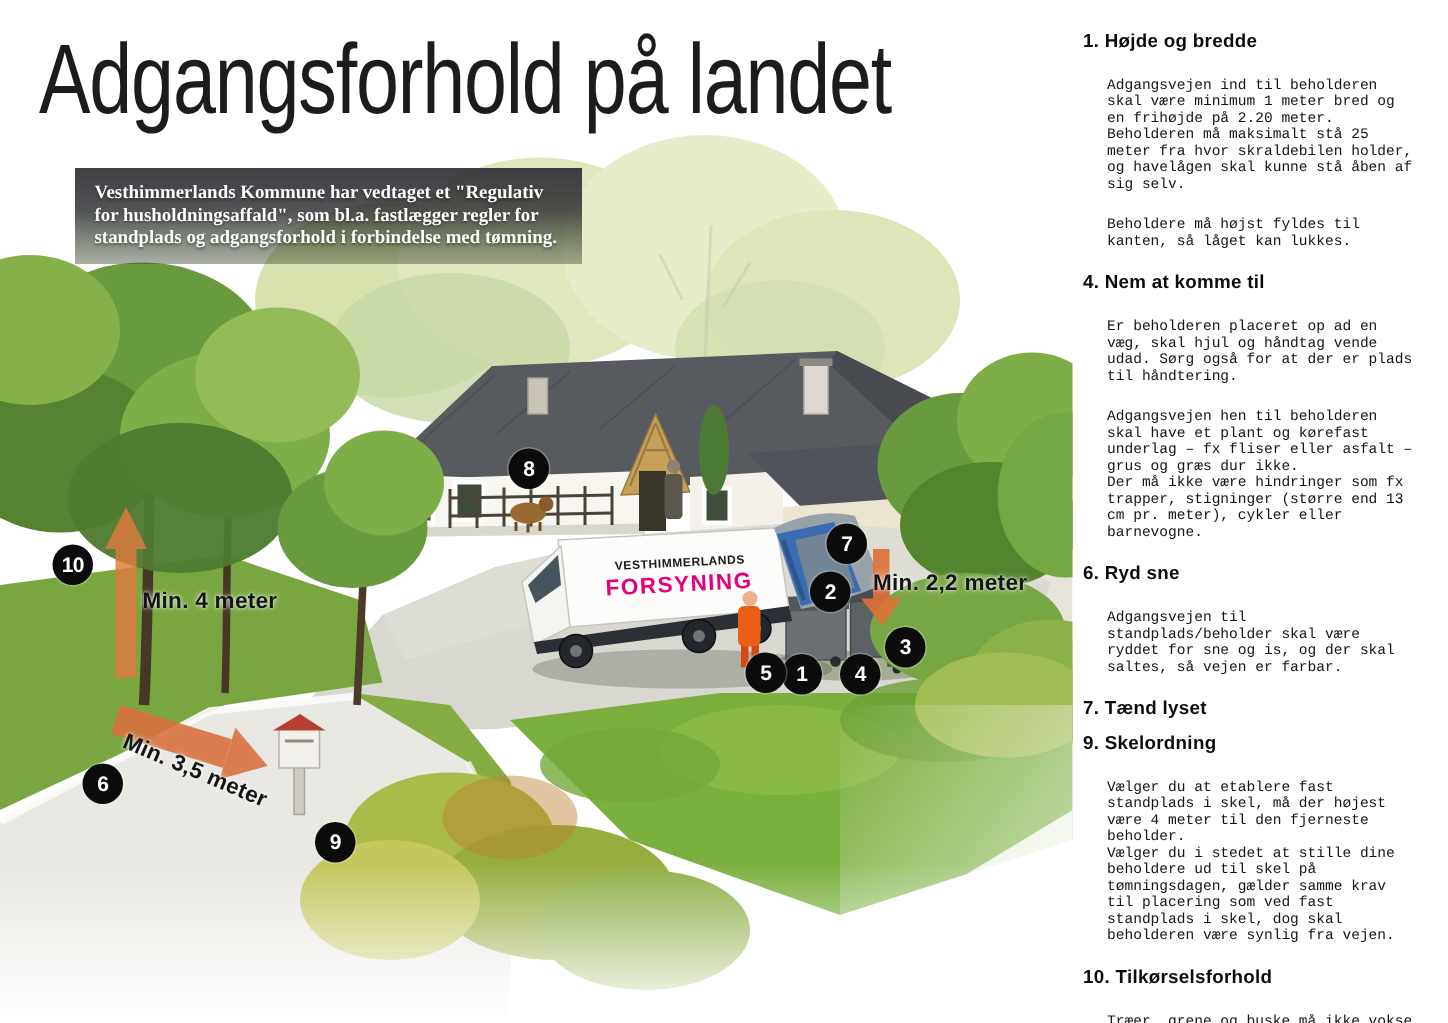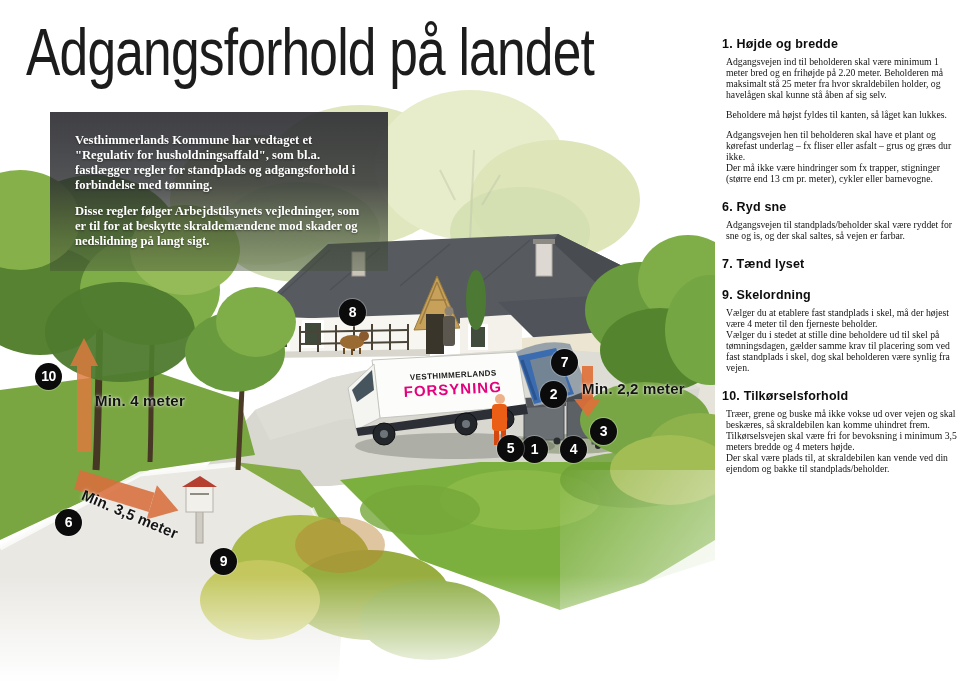--- a/index.html
+++ b/index.html
@@ -16,21 +16,21 @@
 
   
   .intro{
     position:absolute;left:50px;top:112px;width:338px;
     padding:9px 13px 10px;box-sizing:border-box;
     background:linear-gradient(180deg,rgba(42,42,48,.9) 0%,rgba(44,46,48,.82) 45%,
                rgba(58,68,50,.6) 78%,rgba(66,80,54,.45) 100%);
     color:#fff;font-family:"Liberation Serif",serif;font-weight:bold;
     font-size:12.6px;line-height:1.18;text-shadow:0 1px 2px rgba(0,0,0,.45);
   }
-  .intro p{margin:12px;}
+  .intro p{margin:0;}
 
   
   .illustration{position:absolute;left:0;top:0;width:715px;height:682px;}
   .illustration svg{position:absolute;left:0;top:0;}
 
   .marker{
     position:absolute;width:27px;height:27px;border-radius:50%;
     background:#0b0b0b;color:#fff;text-align:center;
     font:bold 14px/27px "Liberation Sans",sans-serif;letter-spacing:-.5px;
     box-shadow:0 0 0 1px rgba(255,255,255,.25);
@@ -38,23 +38,23 @@
   .measure{
     position:absolute;font:bold 15px "Liberation Sans",sans-serif;color:#141414;
     letter-spacing:.2px;white-space:nowrap;
     text-shadow:0 0 2px rgba(255,255,255,.85),0 0 4px rgba(255,255,255,.6);
   }
   .measure-35{transform:rotate(23deg);transform-origin:left top;}
 
   
   .sidebar{position:absolute;left:722px;top:21px;width:240px;}
   .sec{margin:0 0 9px;}
-  .sec-h{margin:17px 0 2px;font:bold 12.5px/1.1 "Liberation Sans",sans-serif;
+  .sec-h{margin:0 0 2px;font:bold 12.5px/1.1 "Liberation Sans",sans-serif;
          color:#0c0c0c;letter-spacing:.2px;}
-  .sec-b{margin:4px;font-family:Liberation Serif, serif;font-size:9.7px;line-height:1.14;
+  .sec-b{margin:16px;font-family:Liberation Mono, monospace;font-size:9.7px;line-height:1.14;
          color:#141414;white-space:pre-line;}
 </style>
 </head>
 <body>
 
 <div class="page">
 
   <div class="illustration">
     <svg width="715" height="682" viewBox="0 0 715 682" xmlns="http://www.w3.org/2000/svg">
       <defs>
@@ -257,32 +257,33 @@
 
     <div class="measure" style="left:95px;top:392px">Min. 4 meter</div>
     <div class="measure" style="left:582px;top:380px">Min. 2,2 meter</div>
     <div class="measure measure-35" style="left:86px;top:486px">Min. 3,5 meter</div>
   </div>
 
   <div class="page-title">Adgangsforhold på landet</div>
 
   <div class="intro">
     <p>Vesthimmerlands Kommune har vedtaget et "Regulativ for husholdningsaffald", som bl.a. fastlægger regler for standplads og adgangsforhold i forbindelse med tømning.</p>
-    <p>Disse regler følger Arbejdstilsynets vejledninger, som er til for at beskytte skraldemændene mod skader og nedslidning på langt sigt.</p>
   </div>
 
   <div class="sidebar">
     <div class="sec">
       <h3 class="sec-h">1. Højde og bredde</h3>
       <p class="sec-b">Adgangsvejen ind til beholderen skal være minimum 1 meter bred og en frihøjde på 2.20 meter. Beholderen må maksimalt stå 25 meter fra hvor skraldebilen holder, og havelågen skal kunne stå åben af sig selv.</p>
     </div>
     <div class="sec">
       <p class="sec-b">Beholdere må højst fyldes til kanten, så låget kan lukkes.</p>
     </div>
     <div class="sec">
+      <h3 class="sec-h">4. Nem at komme til</h3>
+      <p class="sec-b">Er beholderen placeret op ad en væg, skal hjul og håndtag vende udad. Sørg også for at der er plads til håndtering.</p>
     </div>
     <div class="sec">
       <p class="sec-b">Adgangsvejen hen til beholderen skal have et plant og kørefast underlag – fx fliser eller asfalt – grus og græs dur ikke.
 Der må ikke være hindringer som fx trapper, stigninger (større end 13 cm pr. meter), cykler eller barnevogne.</p>
     </div>
     <div class="sec">
       <h3 class="sec-h">6. Ryd sne</h3>
       <p class="sec-b">Adgangsvejen til standplads/beholder skal være ryddet for sne og is, og der skal saltes, så vejen er farbar.</p>
     </div>
     <div class="sec">

